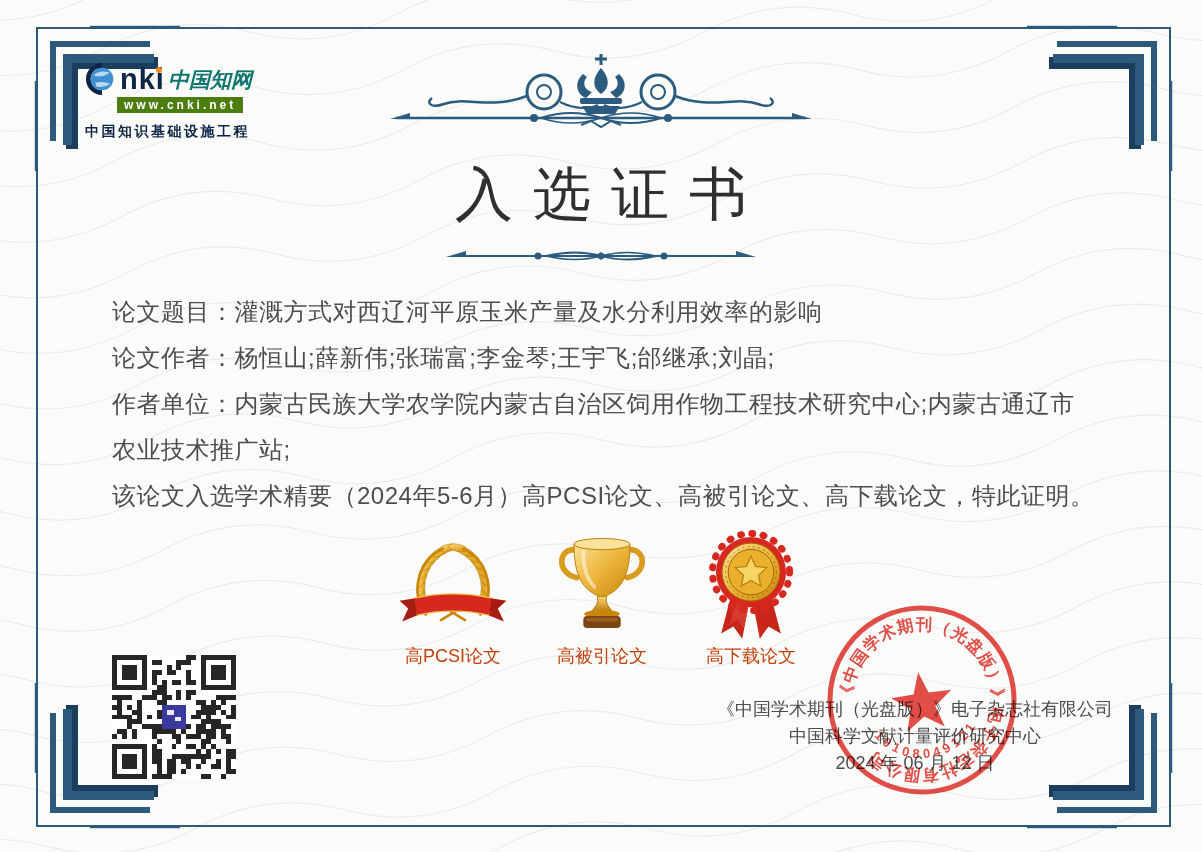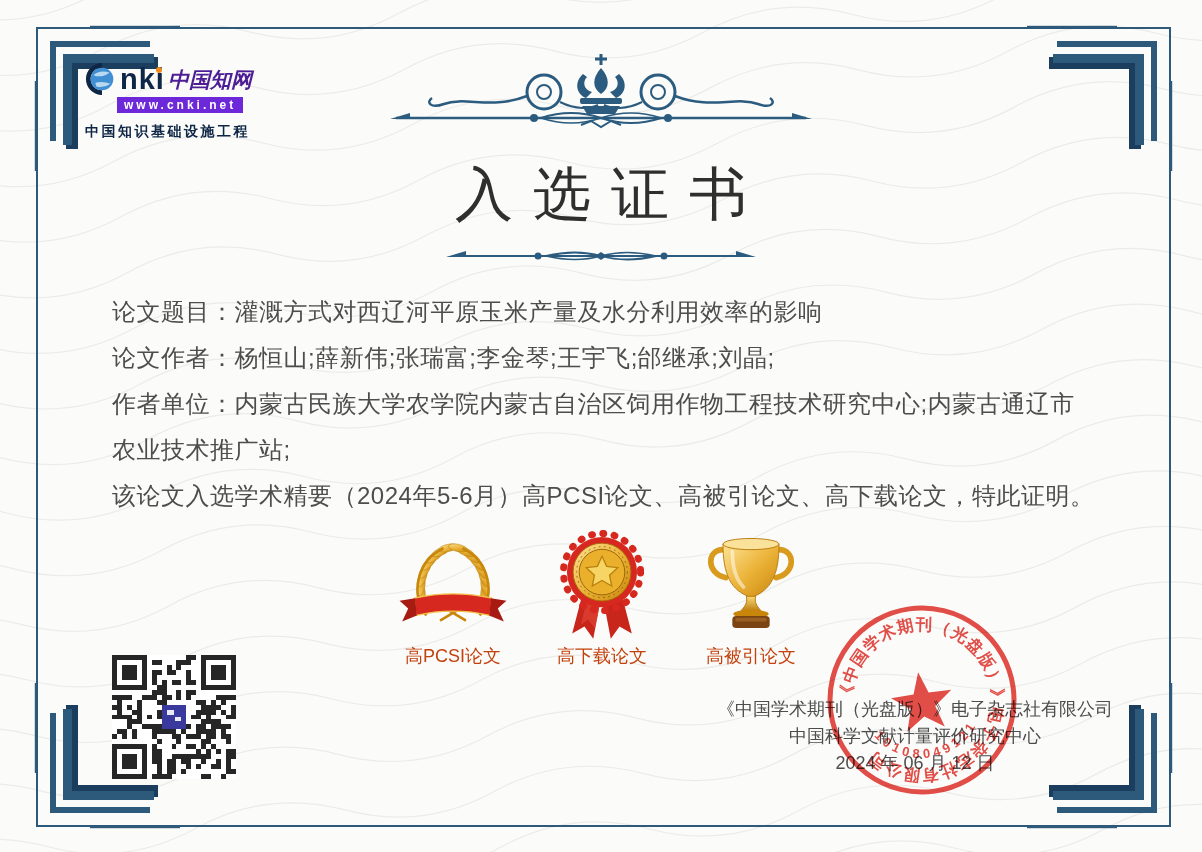--- a/index.html
+++ b/index.html
@@ -16,22 +16,22 @@
   .corner.tl{left:30px;top:21px;}
   .corner.tr{right:25px;top:21px;transform:scaleX(-1);}
   .corner.bl{left:30px;bottom:19px;transform:scaleY(-1);}
   .corner.br{right:25px;bottom:19px;transform:scale(-1,-1);}
 
   .logo{position:absolute;left:85px;top:62px;width:240px;}
   .logo-row1{display:flex;align-items:center;text-align:right;}
   .logo-globe{width:34px;height:34px;flex:0 0 auto;}
   .logo-nki{font-size:29px;font-weight:bold;color:#0f2746;letter-spacing:1px;line-height:1;margin-left:1px;}
   .logo-idot{width:6px;height:6px;background:#f08c1e;border-radius:50%;margin:-18px 0 0 -9px;}
-  .logo-cn{font-size:21px;font-weight:bold;font-style:italic;color:#4c1d95;margin-left:6px;line-height:1;}
-  .logo-bar{background:#6d28d9;color:#fff;font-weight:bold;font-size:12px;letter-spacing:3px;padding:1px 7px;margin:1px 0 0 32px;width:fit-content;}
+  .logo-cn{font-size:21px;font-weight:bold;font-style:italic;color:#0f766e;margin-left:6px;line-height:1;}
+  .logo-bar{background:#4d7c0f;color:#fff;font-weight:bold;font-size:12px;letter-spacing:3px;padding:1px 7px;margin:1px 0 0 32px;width:fit-content;}
   .logo-caption{font-size:14px;font-weight:bold;color:#0f2746;letter-spacing:2.5px;margin-top:10px;}
 
   .ornament{position:absolute;left:50%;top:52px;transform:translateX(-50%);width:430px;height:92px;}
   .title{position:absolute;top:156px;left:0;width:100%;text-align:center;margin:0;
          font-size:58px;font-weight:normal;color:#2f2f2f;letter-spacing:20px;text-indent:20px;}
   .divider{position:absolute;top:246px;left:50%;transform:translateX(-50%);width:310px;height:20px;}
 
   .body{position:absolute;left:112px;top:289px;width:985px;}
   .body p{margin:0;font-size:24px;color:var(--ink);line-height:46px;letter-spacing:.5px;}
 
@@ -211,46 +211,46 @@
         <path d="M34 90 A52 52 0 0 1 54 12" stroke="#c8860b" stroke-width="3" fill="none"></path>
         <path d="M96 90 A52 52 0 0 0 76 12" stroke="#c8860b" stroke-width="3" fill="none"></path>
         <path d="M50 96 L80 78 M80 96 L50 78" stroke="#c8860b" stroke-width="3"></path>
         <path d="M20 70 Q65 60 110 70 L108 90 Q65 80 22 90 Z" fill="#d6281e" stroke="#f3c14b" stroke-width="1.5"></path>
         <path d="M21 70 L23 90 L6 97 L13 82 L3 73 Z" fill="#a81b12"></path>
         <path d="M109 70 L107 90 L124 97 L117 82 L127 73 Z" fill="#a81b12"></path>
       </svg>
       <div class="award-label">高PCSI论文</div>
     </div>
     <div class="award">
+      <svg viewBox="0 0 120 120">
+        <path d="M30 20 C12 20 12 46 33 50" stroke="#d99b1d" stroke-width="6" fill="none" stroke-linecap="round"></path>
+        <path d="M90 20 C108 20 108 46 87 50" stroke="#d99b1d" stroke-width="6" fill="none" stroke-linecap="round"></path>
+        <path d="M30 14 H90 C90 46 82 64 60 71 C38 64 30 46 30 14 Z" fill="url(#goldGrad)" stroke="#b8770a"></path>
+        <ellipse cx="60" cy="14" rx="30" ry="6" fill="#fbe29a" stroke="#b8770a"></ellipse>
+        <path d="M40 22 C40 42 46 54 52 60" stroke="#fff" stroke-width="4" fill="none" opacity=".5" stroke-linecap="round"></path>
+        <path d="M55 70 C57 78 52 82 48 87 H72 C68 82 63 78 65 70 Z" fill="url(#goldGrad2)" stroke="#b8770a"></path>
+        <ellipse cx="60" cy="89" rx="19" ry="4.5" fill="#c8860b"></ellipse>
+        <rect x="40" y="91" width="40" height="13" rx="4" fill="#7a4513"></rect>
+        <rect x="43" y="93" width="34" height="4" rx="2" fill="#9a5f22"></rect>
+      </svg>
+      <div class="award-label">高被引论文</div>
+    </div>
+    <div class="award">
       <svg viewBox="0 0 120 130">
         <polygon points="38,72 58,82 50,124 40,110 26,118" fill="#c8251b"></polygon>
         <polygon points="82,72 62,82 70,124 80,110 94,118" fill="#c8251b"></polygon>
         <polygon points="44,74 58,82 52,112 44,102 36,108" fill="#e5493c" opacity=".6"></polygon>
         <circle cx="60" cy="48" r="44" fill="none" stroke="#d6281e" stroke-width="8" stroke-dasharray="1 12" stroke-linecap="round"></circle>
         <circle cx="60" cy="48" r="40" fill="#d6281e"></circle>
         <circle cx="60" cy="48" r="33" fill="url(#goldGrad)" stroke="#a66a08"></circle>
         <circle cx="60" cy="48" r="29" fill="none" stroke="#8f5e06" stroke-width="1" stroke-dasharray="2 4"></circle>
         <circle cx="60" cy="48" r="26" fill="#eab02c" stroke="#8f5e06"></circle>
         <polygon points="60,30 65.3,41.5 77.9,42.9 68.6,51.5 71.1,63.9 60,57.6 48.9,63.9 51.4,51.5 42.1,42.9 54.7,41.5" fill="#f6d565" stroke="#b8810c" stroke-width="1.5"></polygon>
       </svg>
       <div class="award-label">高下载论文</div>
-    </div>
-    <div class="award">
-      <svg viewBox="0 0 120 120">
-        <path d="M30 20 C12 20 12 46 33 50" stroke="#d99b1d" stroke-width="6" fill="none" stroke-linecap="round"></path>
-        <path d="M90 20 C108 20 108 46 87 50" stroke="#d99b1d" stroke-width="6" fill="none" stroke-linecap="round"></path>
-        <path d="M30 14 H90 C90 46 82 64 60 71 C38 64 30 46 30 14 Z" fill="url(#goldGrad)" stroke="#b8770a"></path>
-        <ellipse cx="60" cy="14" rx="30" ry="6" fill="#fbe29a" stroke="#b8770a"></ellipse>
-        <path d="M40 22 C40 42 46 54 52 60" stroke="#fff" stroke-width="4" fill="none" opacity=".5" stroke-linecap="round"></path>
-        <path d="M55 70 C57 78 52 82 48 87 H72 C68 82 63 78 65 70 Z" fill="url(#goldGrad2)" stroke="#b8770a"></path>
-        <ellipse cx="60" cy="89" rx="19" ry="4.5" fill="#c8860b"></ellipse>
-        <rect x="40" y="91" width="40" height="13" rx="4" fill="#7a4513"></rect>
-        <rect x="43" y="93" width="34" height="4" rx="2" fill="#9a5f22"></rect>
-      </svg>
-      <div class="award-label">高被引论文</div>
     </div>
   </div>
 
   <div class="qr">
     <svg id="qr-svg" viewBox="0 0 25 25" shape-rendering="crispEdges">
         <rect x="0" y="0" width="25" height="25" fill="#fff"></rect>
         <rect x="15" y="0" width="1" height="1" fill="#262626"></rect>
         <rect x="16" y="0" width="1" height="1" fill="#262626"></rect>
         <rect x="8" y="1" width="1" height="1" fill="#262626"></rect>
         <rect x="9" y="1" width="1" height="1" fill="#262626"></rect>

